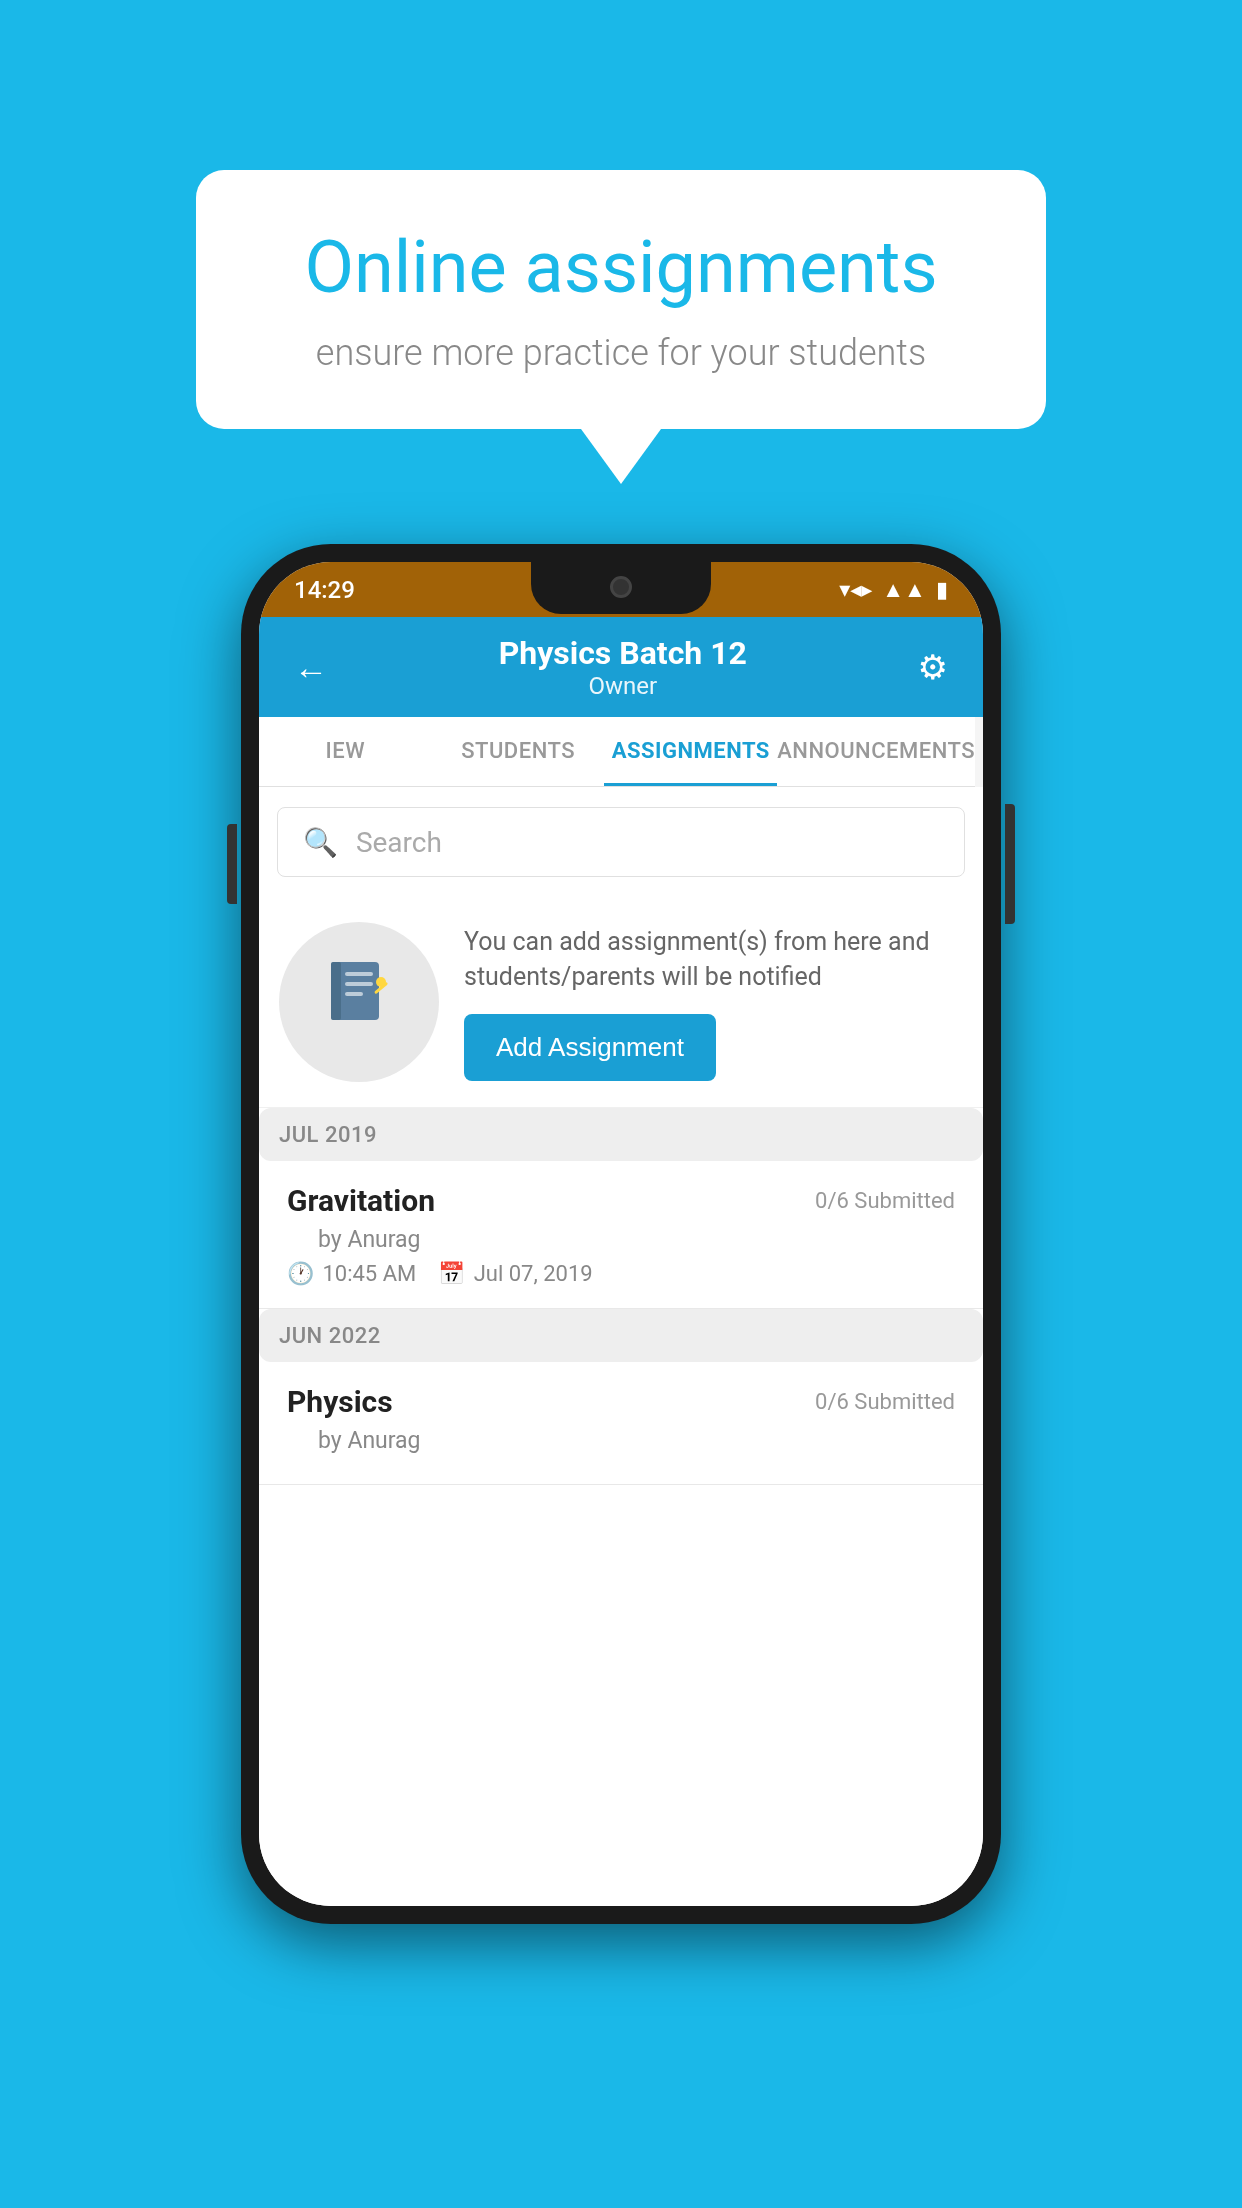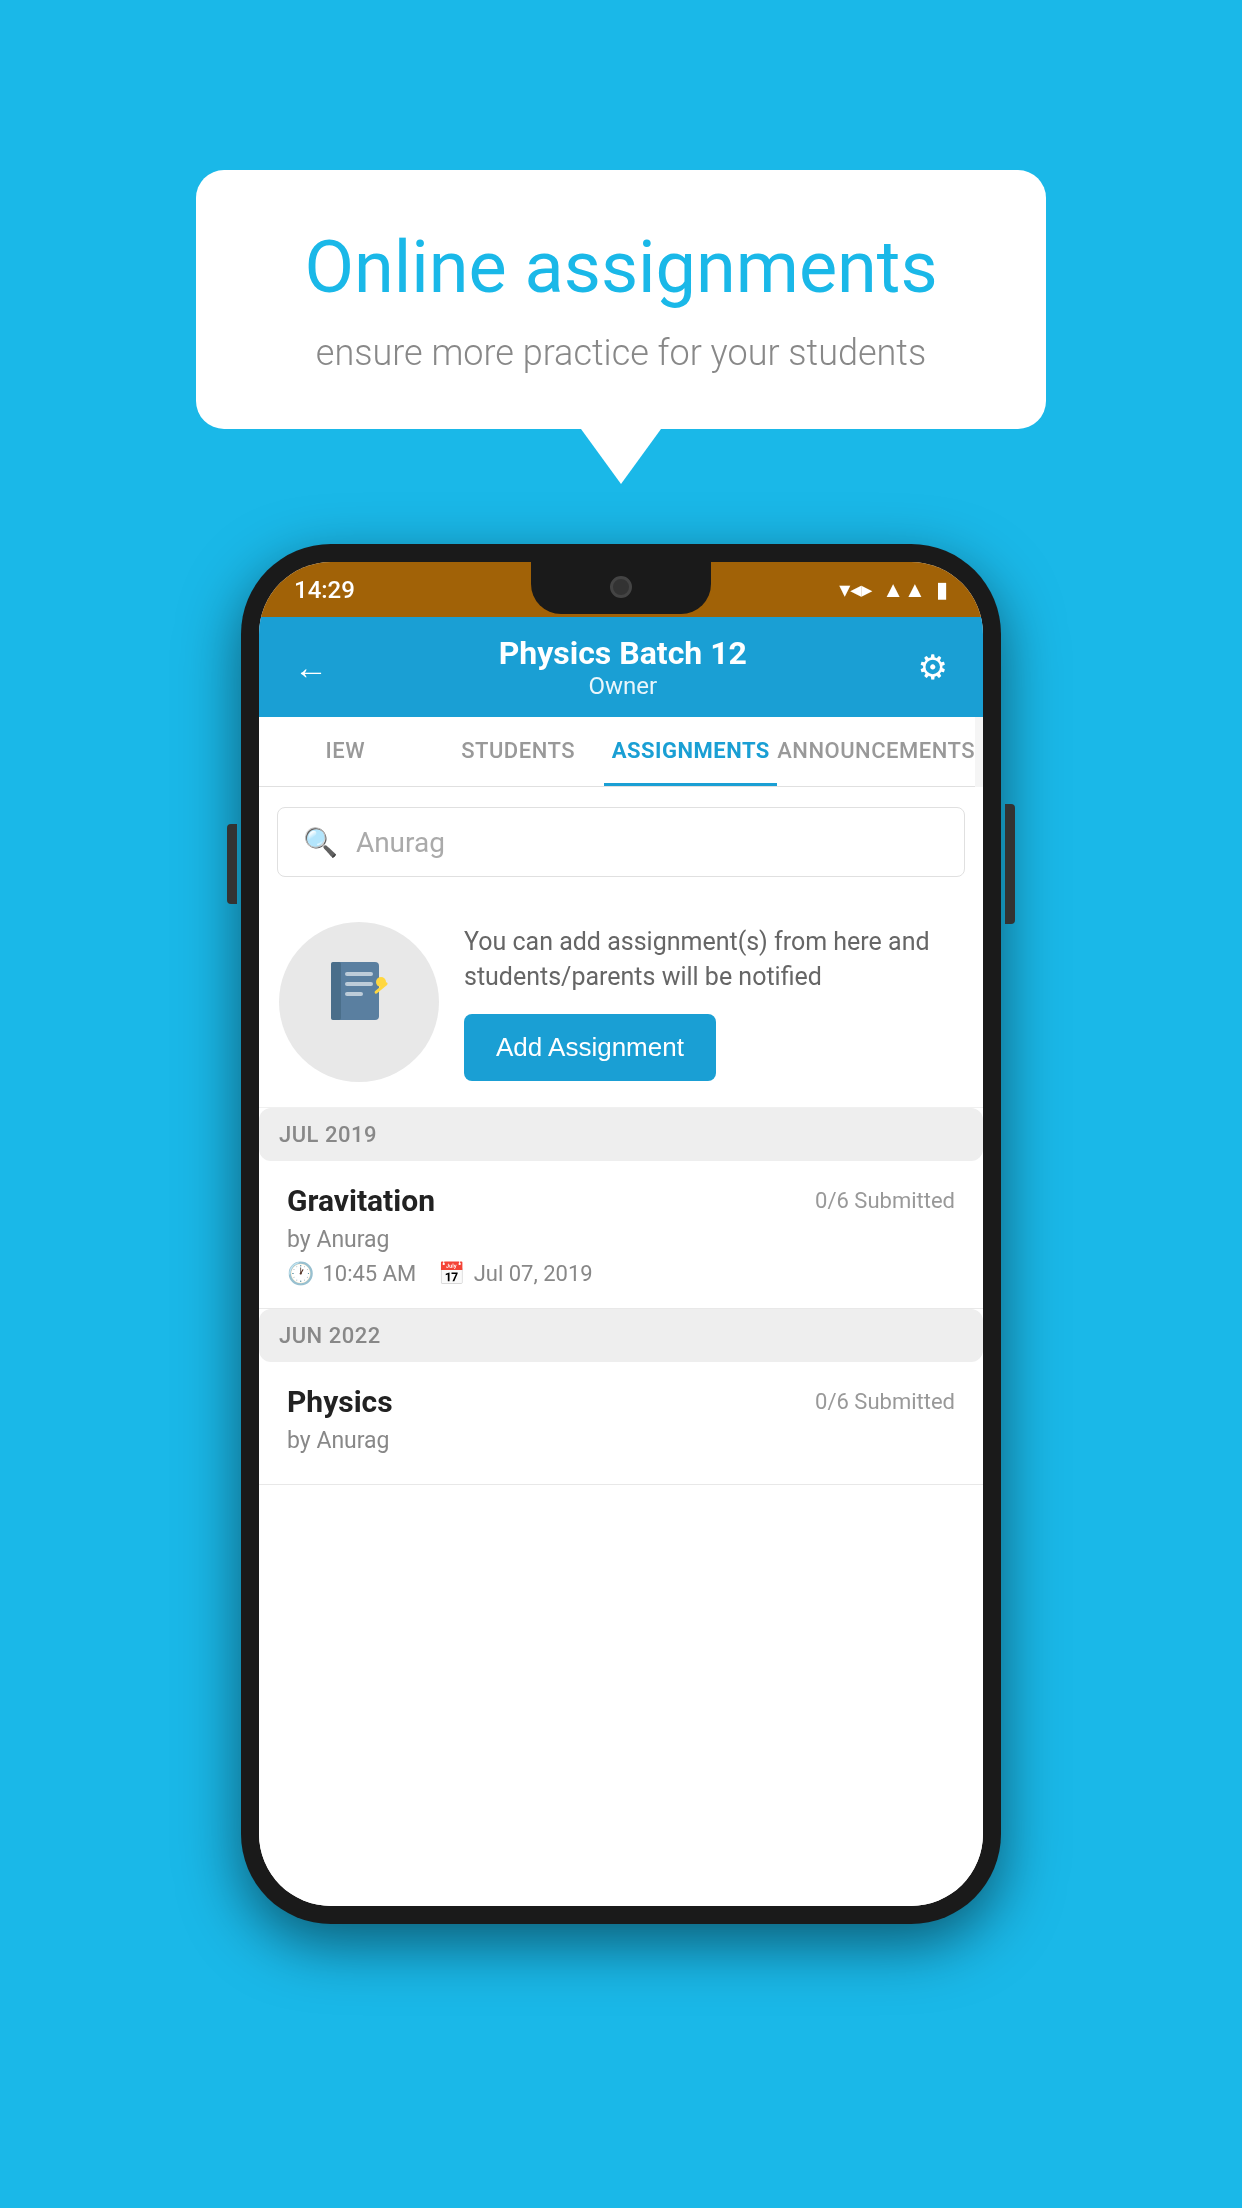--- a/index.html
+++ b/index.html
@@ -345,20 +345,21 @@
 
     .assignment-submitted {
       font-size: 22px;
       color: #999;
     }
 
     .assignment-author {
       font-size: 23px;
       color: #888;
       margin-bottom: 8px;
+      margin-left: 31px;
     }
 
     .assignment-meta {
       display: flex;
       align-items: center;
       gap: 22px;
     }
 
     .meta-item {
       display: flex;
@@ -421,21 +422,21 @@
         </div>
         <div class="tab-item">
           <span>ANNOUNCEMENTS</span>
         </div>
       </div>
 
       <div class="content-area">
 
         <div class="search-bar">
           <span class="search-icon">🔍</span>
-          <span class="search-text">Anurag</span>
+          <span class="search-text">Search</span>
         </div>
 
         <div class="empty-state">
           <div class="empty-icon-circle">
             <span class="notebook-icon">
               
               <svg width="80" height="80" viewBox="0 0 80 80" fill="none" xmlns="http://www.w3.org/2000/svg">
                 <rect x="12" y="8" width="48" height="58" rx="4" fill="#5a7fa0"></rect>
                 <rect x="12" y="8" width="10" height="58" rx="2" fill="#4a6e8a"></rect>
                 <rect x="26" y="18" width="28" height="4" rx="2" fill="white" opacity="0.6"></rect>

